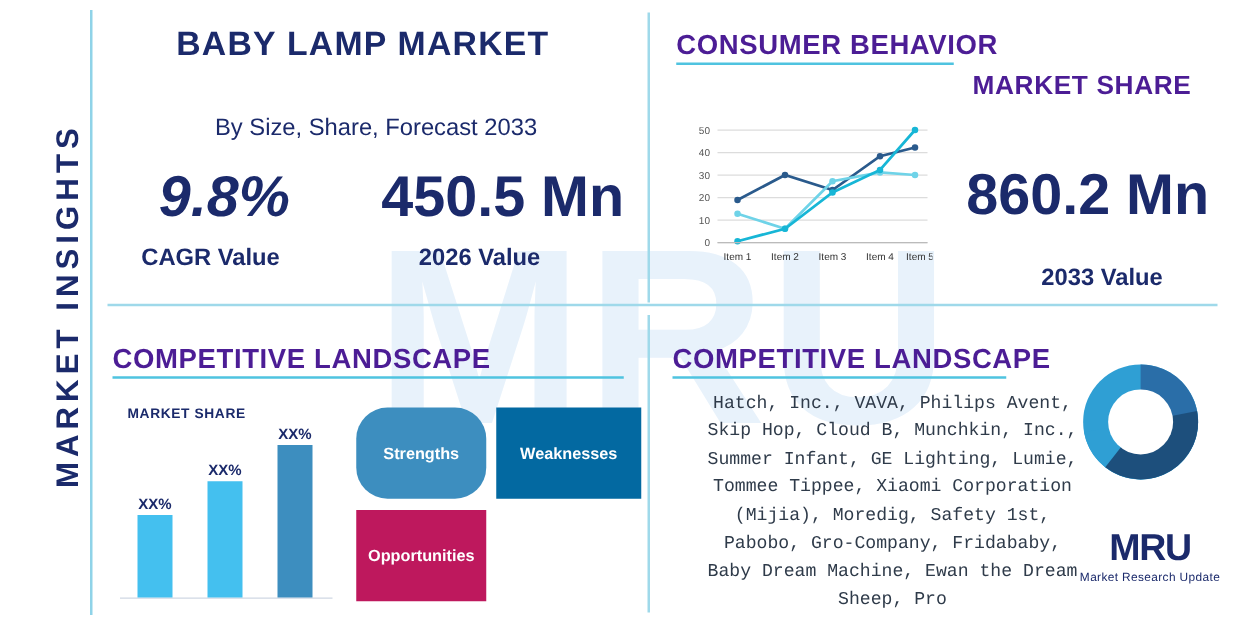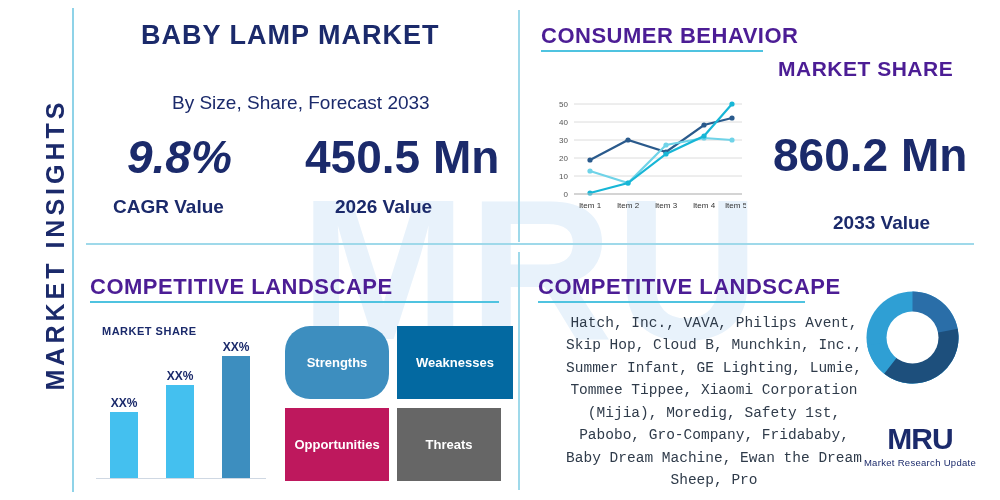--- a/index.html
+++ b/index.html
@@ -337,21 +337,20 @@
     <div class="bar" style="left:126px; width:28px; height:122px; background:#3d8ebf;"></div>
     <div class="bar-val" style="left:6px; top:78px; width:44px;">XX%</div>
     <div class="bar-val" style="left:62px; top:51px; width:44px;">XX%</div>
     <div class="bar-val" style="left:118px; top:22px; width:44px;">XX%</div>
   </div>
   <div id="bar-baseline"></div>
 
   <div class="swot" style="left:285px; top:326px; width:104px; height:73px; background:#3d8ebf;border-radius:25px;">Strengths</div>
   <div class="swot" style="left:397px; top:326px; width:116px; height:73px; background:#0369a1;">Weaknesses</div>
   <div class="swot" style="left:285px; top:408px; width:104px; height:73px; background:#be185d;">Opportunities</div>
-  <div class="swot" style="left:397px; top:408px; width:104px; height:73px; background:#666666;">Threats</div>
 
   <div class="section-head" style="left:538px; top:274px;">COMPETITIVE LANDSCAPE</div>
   <div class="underline" style="left:538px; top:301px; width:267px;"></div>
 
   <div id="comp-list">Hatch, Inc., VAVA, Philips Avent, Skip Hop, Cloud B, Munchkin, Inc., Summer Infant, GE Lighting, Lumie, Tommee Tippee, Xiaomi Corporation (Mijia), Moredig, Safety 1st, Pabobo, Gro-Company, Fridababy, Baby Dream Machine, Ewan the Dream Sheep, Pro</div>
 
   <div id="donut">
     <svg width="115" height="115" viewBox="0 0 115 115">
       <g transform="translate(57.5,57.5)">
 

